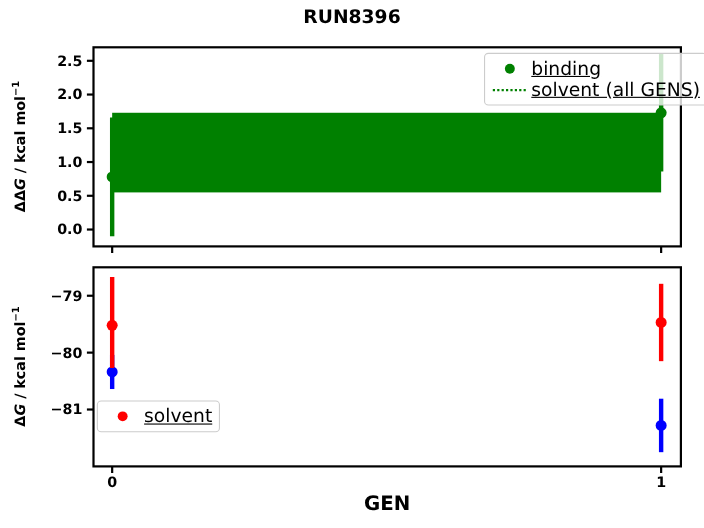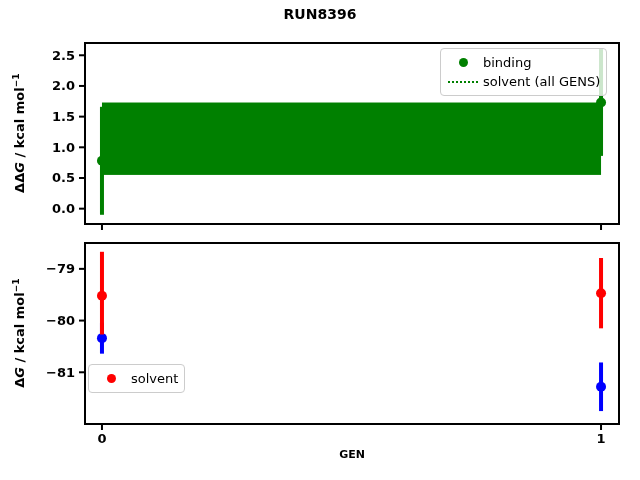--- a/index.html
+++ b/index.html
@@ -1,36 +1,36 @@
 <!DOCTYPE html>
 <html><head>
 <meta charset="utf-8">
 <style>
   html,body{margin:0;padding:0;background:#ffffff;}
   #figure{position:relative;width:640px;height:480px;background:#ffffff;overflow:hidden;
           font-family:"DejaVu Sans",sans-serif;color:#000;}
   #plot{position:absolute;left:0;top:0;}
   .ticklabel{font-family:"DejaVu Sans",sans-serif;font-size:13px;font-weight:bold;fill:#000;}
   #fig-title{position:absolute;left:0;top:6px;width:640px;text-align:center;
-             font-size:14px;font-weight:bold;}
+             font-size:17px;font-weight:bold;}
   #xaxis-label{position:absolute;left:85px;top:448px;width:534px;text-align:center;
-               font-size:11px;font-weight:bold;}
+               font-size:18px;font-weight:bold;}
   .ylabel-wrap{position:absolute;left:4px;width:30px;height:181px;
                display:flex;align-items:center;justify-content:center;}
   #ylabel-top{top:43px;}
   #ylabel-bottom{top:243px;}
   .ylabel-inner{transform:rotate(-90deg);white-space:nowrap;font-size:13px;font-weight:bold;}
   .ylabel-inner sup{font-size:9px;}
   .legend{position:absolute;background:rgba(255,255,255,0.8);border:1px solid #cccccc;
           border-radius:4px;padding:4px 6px;}
   #legend-top{left:440px;top:48px;}
   #legend-bottom{left:88px;top:364px;}
   .legend-row{display:flex;align-items:center;height:19px;}
   .legend-glyph{width:32px;display:flex;align-items:center;justify-content:center;flex:0 0 32px;}
-  .legend-label{font-size:13px;margin-left:4px;white-space:nowrap;}
+  .legend-label{font-size:17px;margin-left:4px;white-space:nowrap;text-decoration:underline;}
   .dot{width:9px;height:9px;border-radius:50%;}
   .dotline{width:30px;height:0;border-top:2px dotted #008000;}
 </style>
 </head>
 <body>
 
 <div id="figure">
 
   <svg id="plot" width="640" height="480">
       <g>

